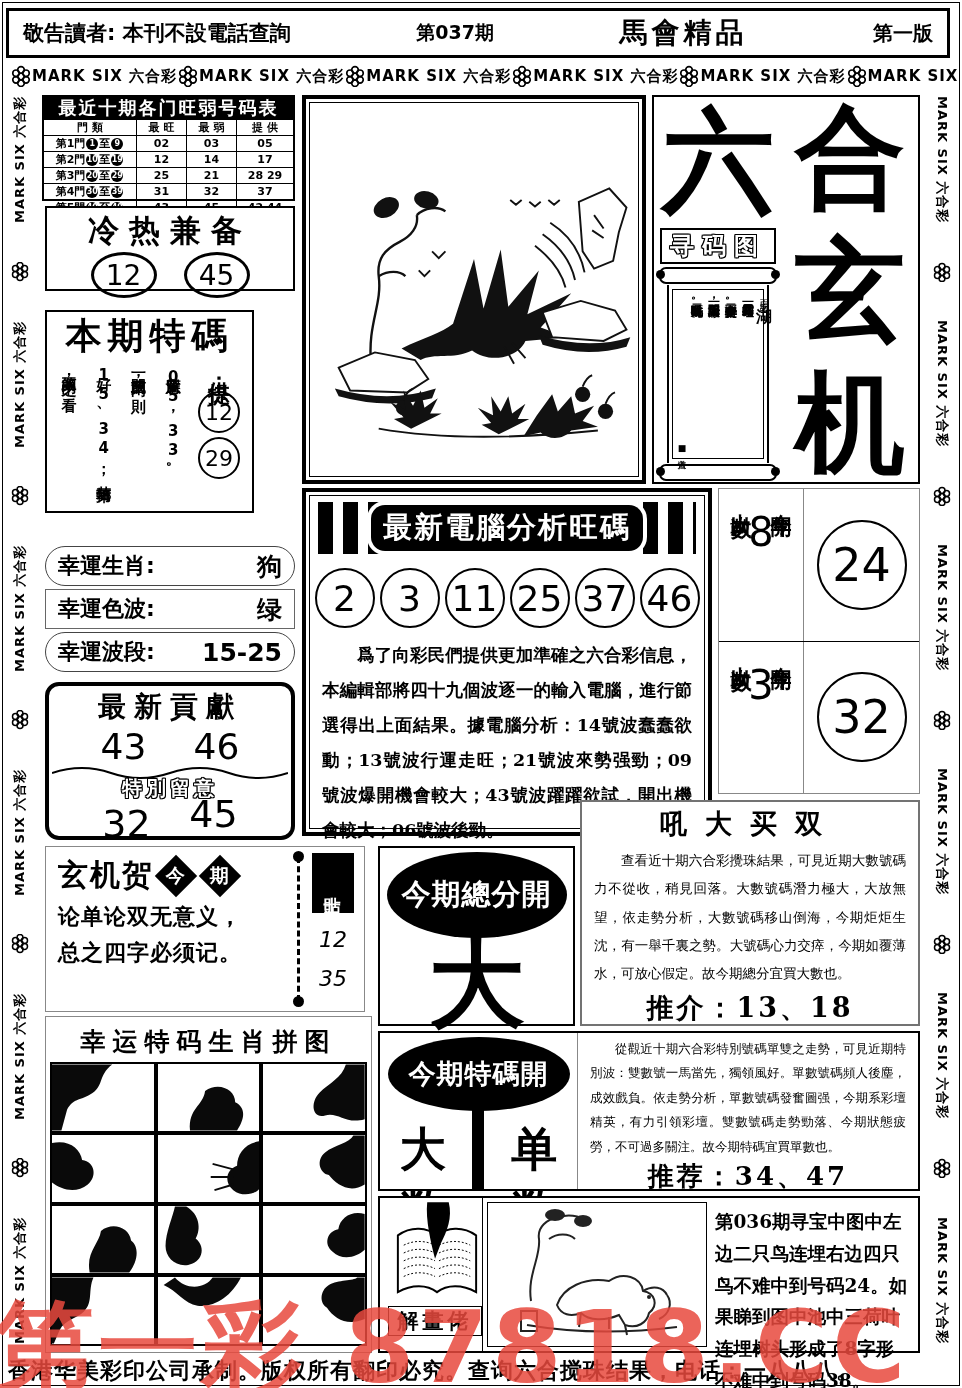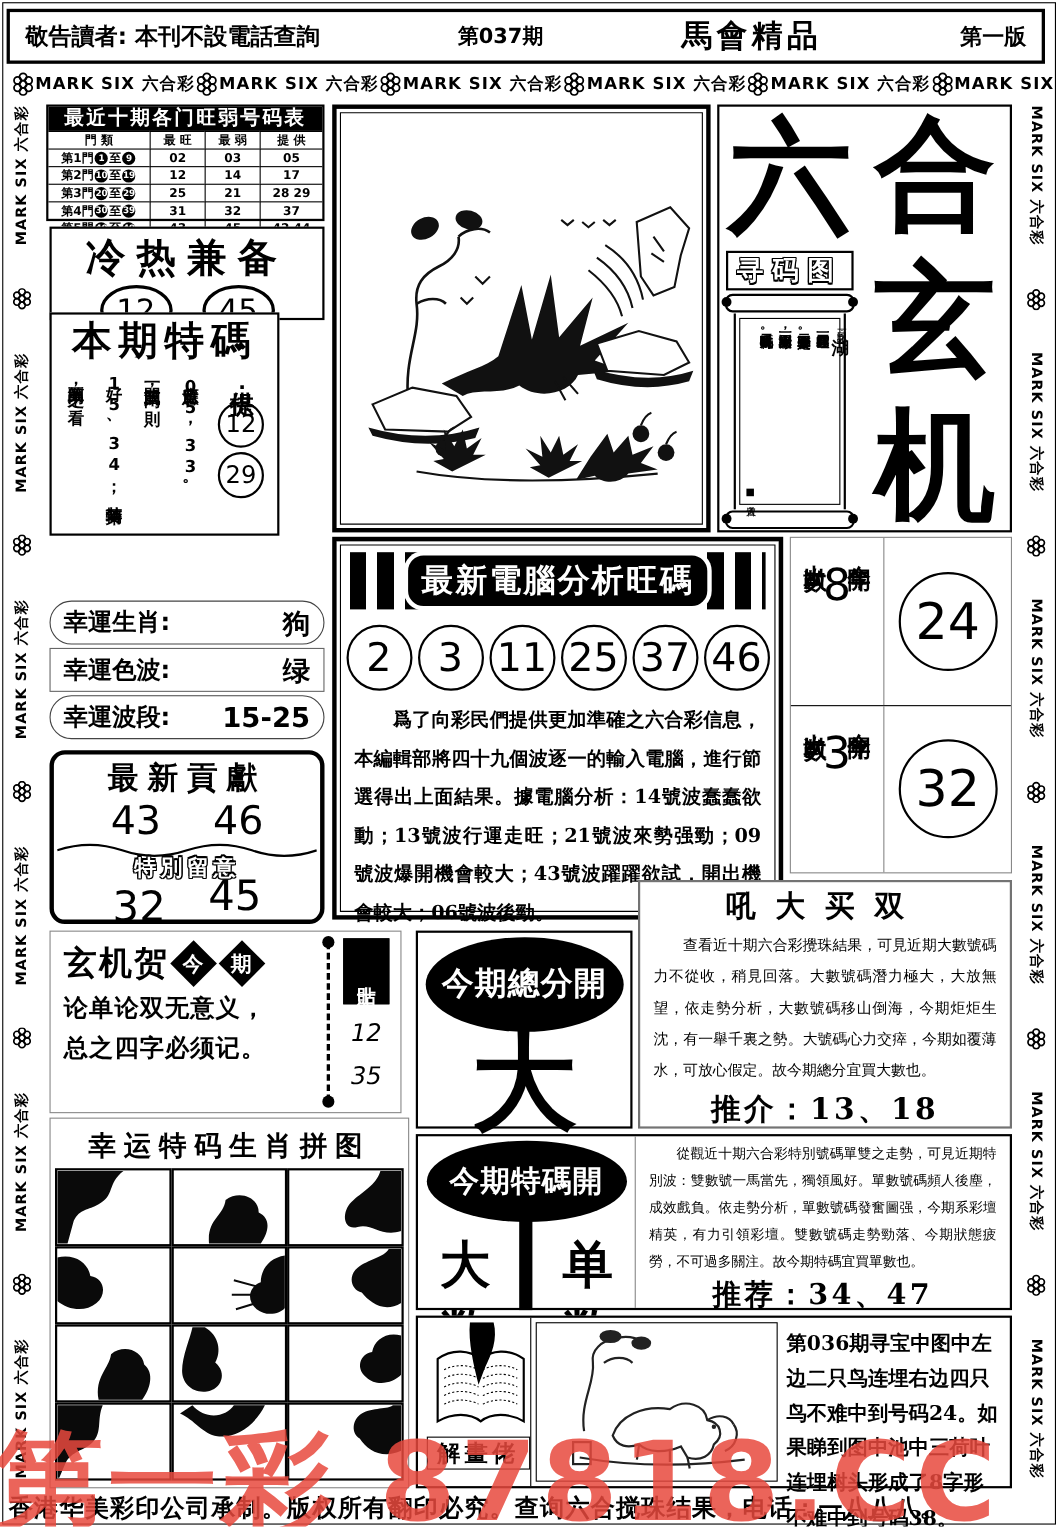--- a/index.html
+++ b/index.html
@@ -29,25 +29,25 @@
   
   #hotcold{left:42px;top:95px;width:253px;height:106px;border:2px solid #000;}
   .hc-title{background:#000;color:#fff;font-weight:bold;font-size:18px;text-align:center;letter-spacing:2px;height:22px;line-height:22px;}
   .hc-grid{display:grid;grid-template-columns:92px 50px 50px 1fr;font-size:11px;font-weight:bold;}
   .hc-grid>div{border-top:1px solid #000;border-left:1px solid #000;height:15px;display:flex;align-items:center;justify-content:center;}
   .hc-grid>div:nth-child(4n+1){border-left:none;}
   .bnum{display:inline-flex;width:12px;height:12px;border-radius:50%;background:#000;color:#fff;
         font-size:8px;align-items:center;justify-content:center;margin:0 1px;}
   
   #coldhot{left:45px;top:206px;width:250px;height:85px;border:2px solid #000;text-align:center;}
-  .ch-title{font-family:"DejaVu Serif",serif;font-size:36px;font-weight:bold;letter-spacing:10px;margin-top:2px;}
+  .ch-title{font-family:"DejaVu Serif",serif;font-size:31px;font-weight:bold;letter-spacing:10px;margin-top:2px;}
   .ch-nums{display:flex;justify-content:space-around;padding:0 30px;}
   .oval-num{width:60px;height:40px;border:3px solid #000;border-radius:50%;display:flex;align-items:center;justify-content:center;font-size:28px;}
   
-  #specialtip{left:45px;top:284px;width:209px;height:203px;border:2px solid #000;}
+  #specialtip{left:45px;top:310px;width:209px;height:203px;border:2px solid #000;}
   .st-title{font-family:"DejaVu Serif",serif;font-size:36px;font-weight:bold;text-align:center;letter-spacing:6px;}
   .st-cols{display:flex;justify-content:space-between;padding:4px 12px 0 12px;height:148px;}
   .st-col{font-size:15px;font-weight:bold;letter-spacing:1px;}
   .st-offer{display:flex;flex-direction:column;align-items:center;}
   .st-offer .vtext{font-size:22px;font-weight:bold;}
   .circle-sm{width:38px;height:38px;border:2px solid #000;border-radius:50%;display:flex;align-items:center;justify-content:center;font-size:22px;margin-top:4px;}
   
   .lrow{left:45px;width:250px;height:40px;border:1px solid #666;display:flex;align-items:center;justify-content:space-between;padding:0 12px;}
   .lrow .l-label{font-size:22px;font-weight:bold;}
   .lrow .l-value{font-size:25px;font-weight:bold;}

